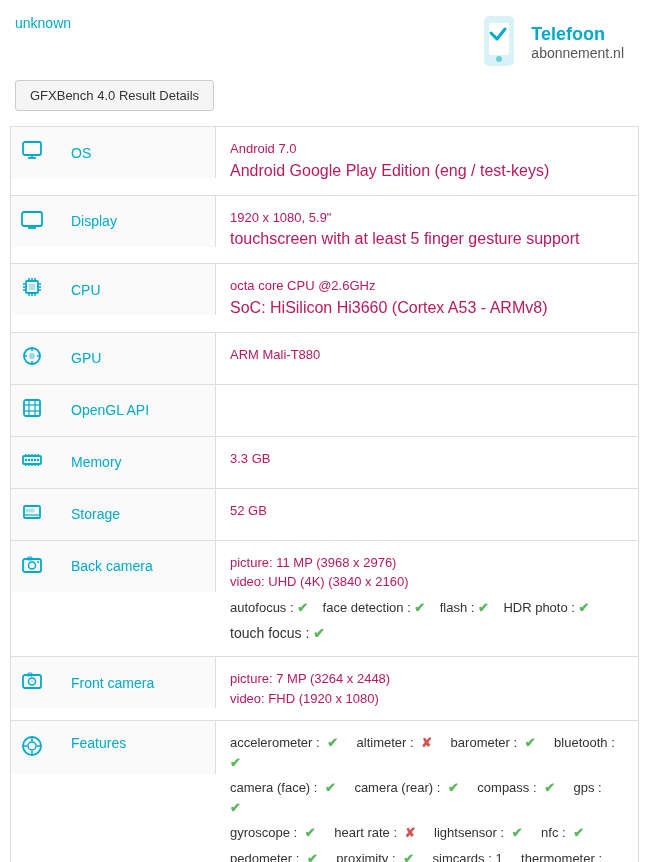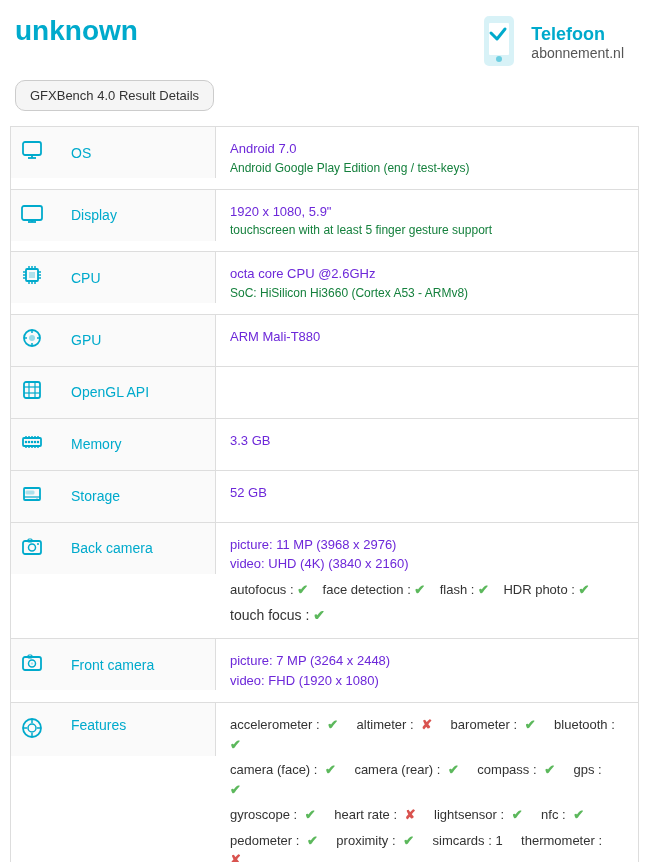--- a/index.html
+++ b/index.html
@@ -11,22 +11,22 @@
       width: 649px;
     }
     .header {
       padding: 10px 15px 5px 15px;
       display: flex;
       justify-content: space-between;
       align-items: flex-start;
     }
     .title {
       color: #00aacc;
-      font-size: 28px;
-      font-weight: bold;
+      font-size: 14px;
+      font-weight: normal;
       padding-top: 5px;
     }
     .logo-box {
       background: #fff;
       padding: 5px 10px;
       text-align: center;
     }
     .logo-inner {
       display: flex;
       align-items: center;
@@ -34,21 +34,21 @@
     .tab-bar {
       padding: 0 15px 10px 15px;
     }
     .tab-btn {
       border: 1px solid #ccc;
       background: #f5f5f5;
       padding: 7px 14px;
       font-size: 13px;
       color: #333;
       cursor: pointer;
-      border-radius: 10px;
+      border-radius: 3px;
     }
     .table-wrap {
       margin: 5px 10px;
       border: 1px solid #ddd;
     }
     .row {
       display: flex;
       border-bottom: 1px solid #ddd;
       align-items: flex-start;
       min-height: 50px;
@@ -78,25 +78,25 @@
       font-weight: normal;
     }
     .row-value {
       flex: 1;
       padding: 12px 14px;
       line-height: 1.5;
       position: relative;
     }
     .row-value .main-val {
       font-size: 13px;
-      color: #6d28d9;
+      color: #be185d;
     }
     .row-value .sub-val {
-      font-size: 12px;
-      color: #15803d;
+      font-size: 16px;
+      color: #be185d;
     }
     .check-green {
       color: #5cb85c;
       font-weight: bold;
     }
     .check-red {
       color: #d9534f;
       font-weight: bold;
     }
     .expand-btn {

